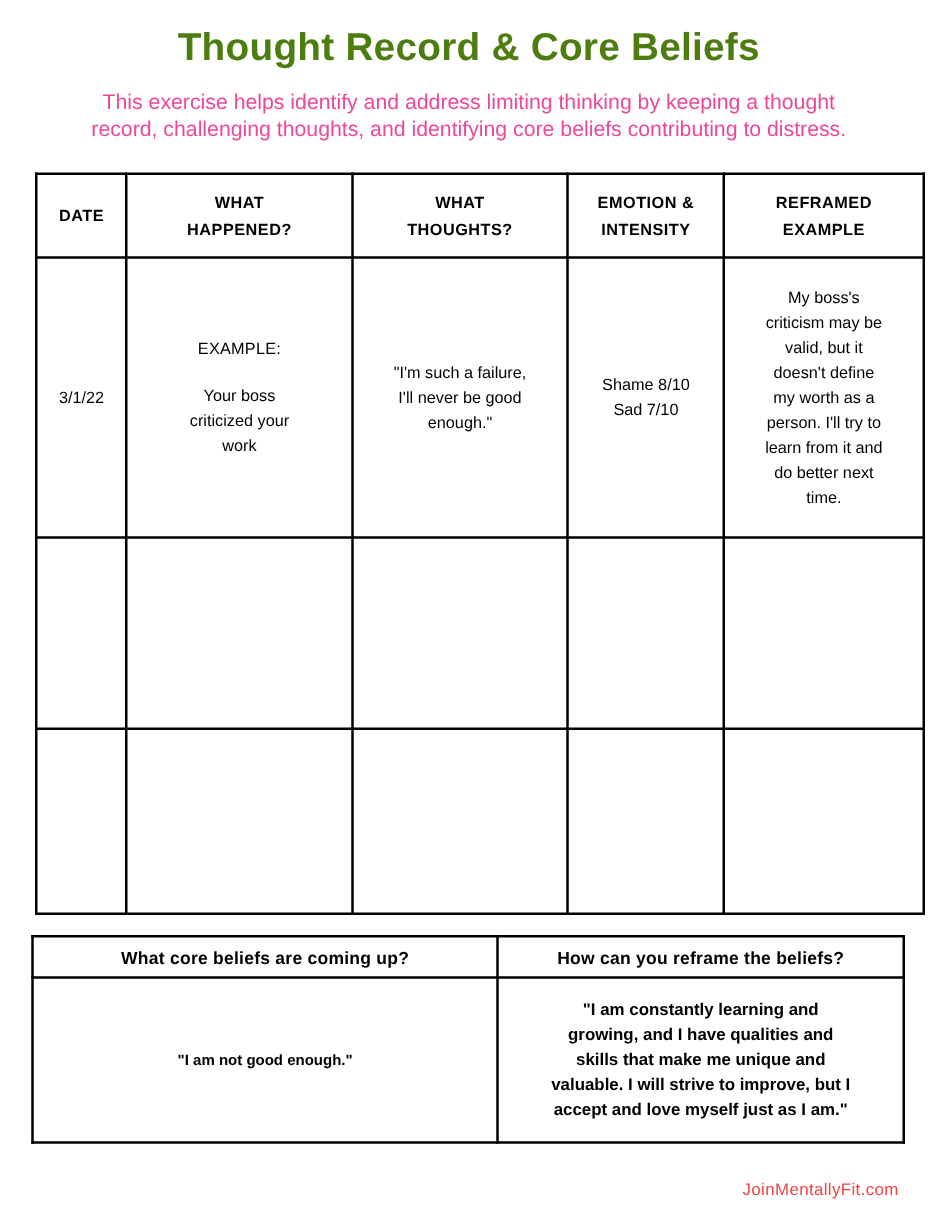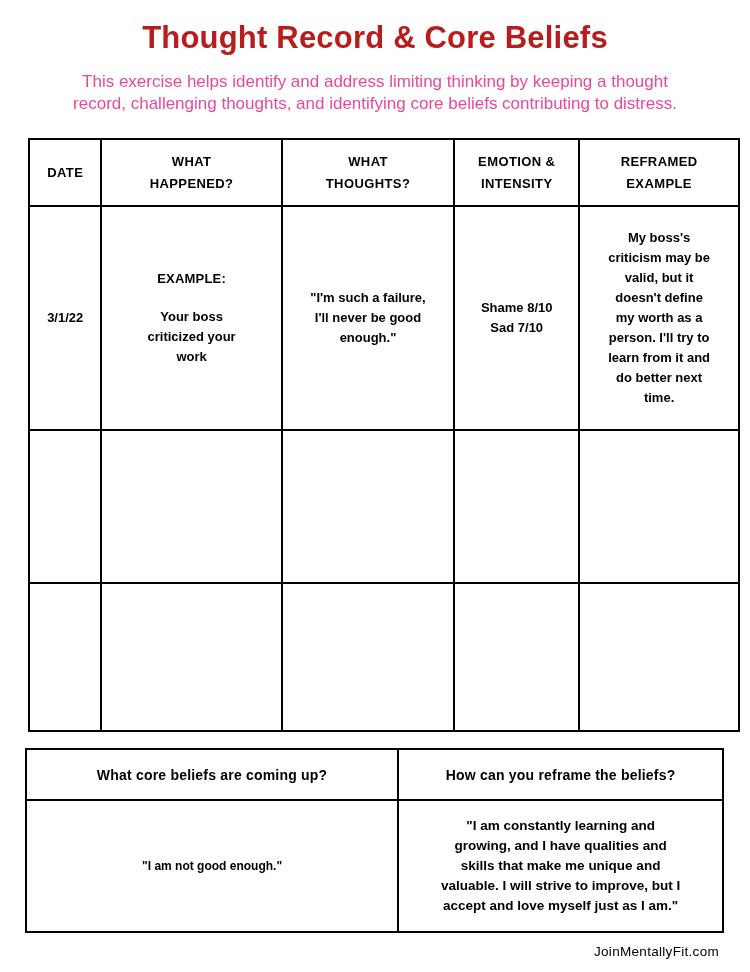--- a/index.html
+++ b/index.html
@@ -5,21 +5,21 @@
   * { margin:0; padding:0; box-sizing:border-box; }
   html,body { background:#ffffff; }
   body {
     width:750px; height:972px; position:relative;
     font-family:"Liberation Sans", sans-serif; color:#000;
     overflow:hidden;
   }
   .page-title {
     position:absolute; top:20px; left:0; width:750px;
     text-align:center; font-size:31px; font-weight:800;
-    letter-spacing:0.2px; color:#b91c1c;
+    letter-spacing:0.2px; color:#4d7c0f;
   }
   .page-subtitle {
     position:absolute; top:71px; left:14px; width:722px;
     text-align:center; font-size:17px; line-height:22px;
     white-space:pre-line; color:#ec4899; font-weight:400;
   }
   table { border-collapse:collapse; table-layout:fixed; }
   th, td { border:2px solid #000; vertical-align:middle; text-align:center; }
 
   .thought-table {
@@ -27,40 +27,40 @@
   }
   .thought-table th {
     font-size:13px; font-weight:bold; letter-spacing:0.4px;
     line-height:1.65; white-space:pre-line;
   }
   .thought-table tr.header-row   { height:67px; }
   .thought-table tr.example-row  { height:224px; }
   .thought-table tr.blank-row-1  { height:153px; }
   .thought-table tr.blank-row-2  { height:148px; }
   .thought-table td {
-    font-size:13px; font-weight:bold; line-height:20px;
+    font-size:13px; font-weight:normal; line-height:20px;
     white-space:pre-line; padding:5px 6px;
   }
   .example-label { display:block; margin-bottom:18px; letter-spacing:0.2px; }
 
   .beliefs-table {
     position:absolute; left:25px; top:748px; width:699px;
   }
-  .beliefs-table tr.header-row { height:51px;border-radius:12px; }
+  .beliefs-table tr.header-row { height:33px;border-radius:12px; }
   .beliefs-table tr.body-row   { height:132px; }
   .beliefs-table th { font-size:14px; font-weight:bold; letter-spacing:0.2px; }
   .beliefs-table td {
     font-weight:bold; white-space:pre-line; padding:4px 8px;
   }
   .beliefs-table td.core-belief-cell   { font-size:12px; }
   .beliefs-table td.reframed-belief-cell { font-size:13.5px; line-height:20px; }
 
   .page-footer {
     position:absolute; top:944px; right:31px;
-    font-size:13.5px; color:#000000; letter-spacing:0.3px;
+    font-size:13.5px; color:#ef4444; letter-spacing:0.3px;
   }
 </style>
 </head>
 <body>
 
 <h1 class="page-title">Thought Record &amp; Core Beliefs</h1>
 
 <p class="page-subtitle">This exercise helps identify and address limiting thinking by keeping a thought
 record, challenging thoughts, and identifying core beliefs contributing to distress.</p>
 

